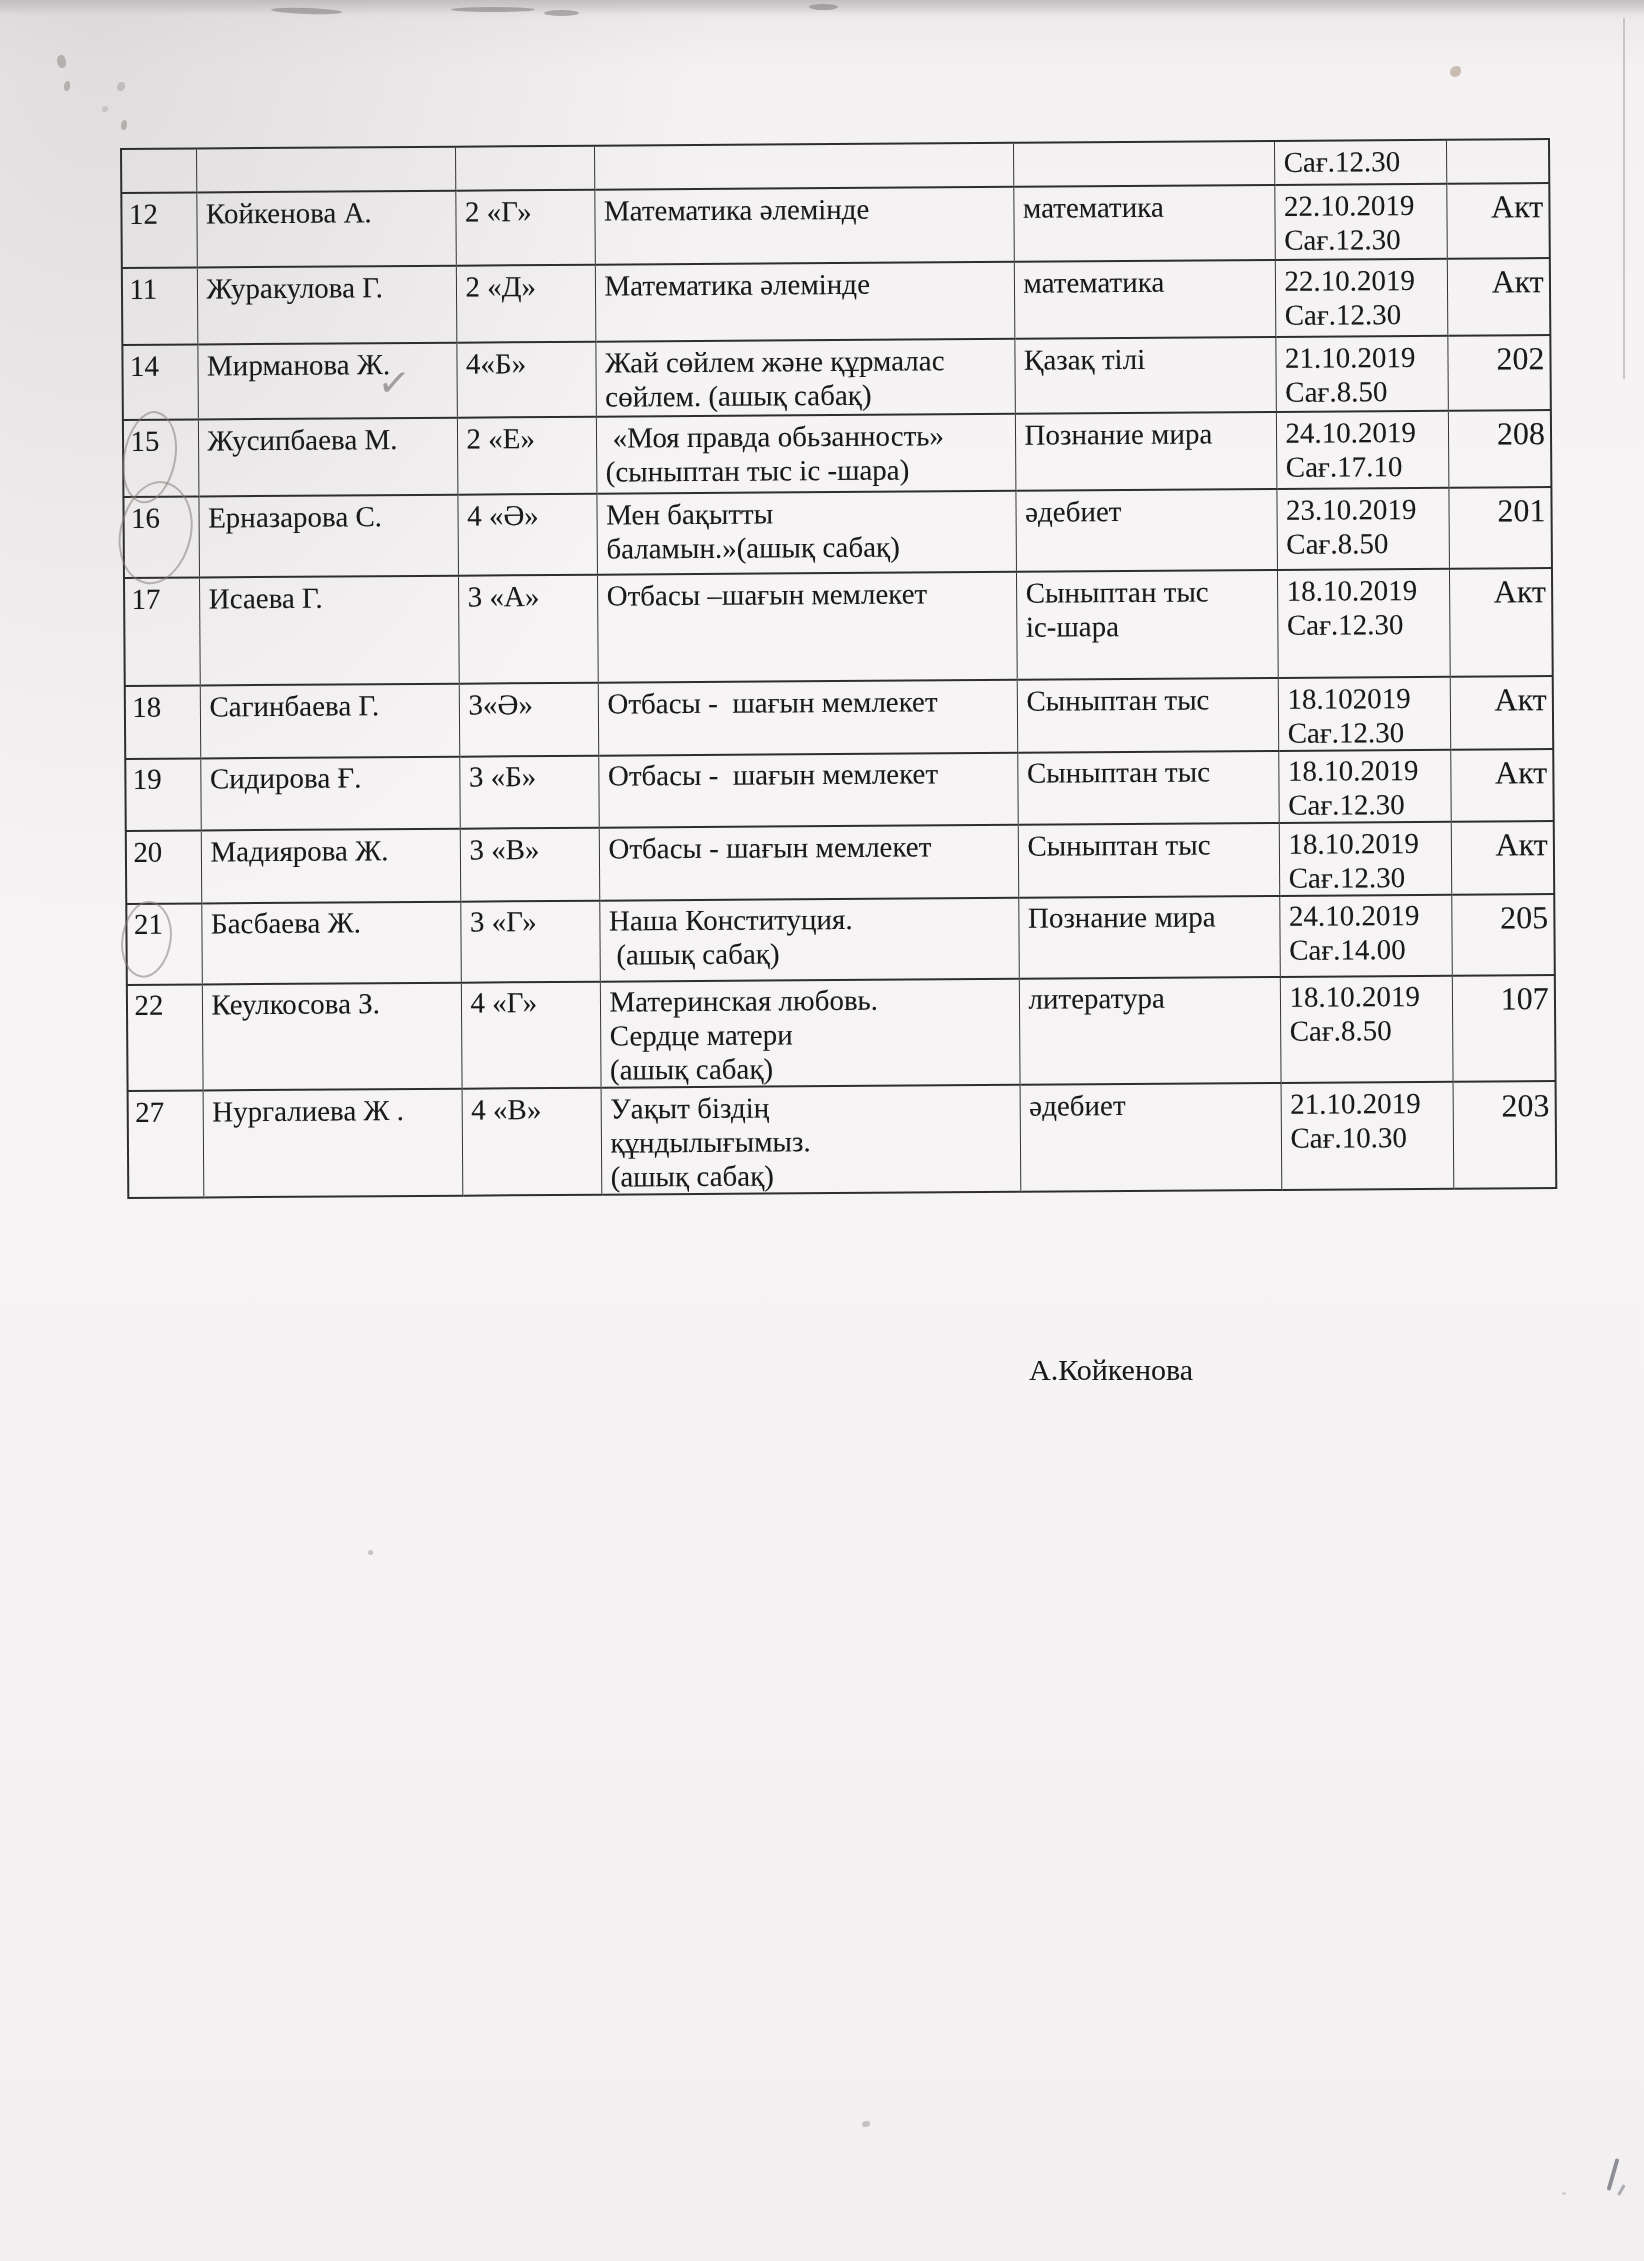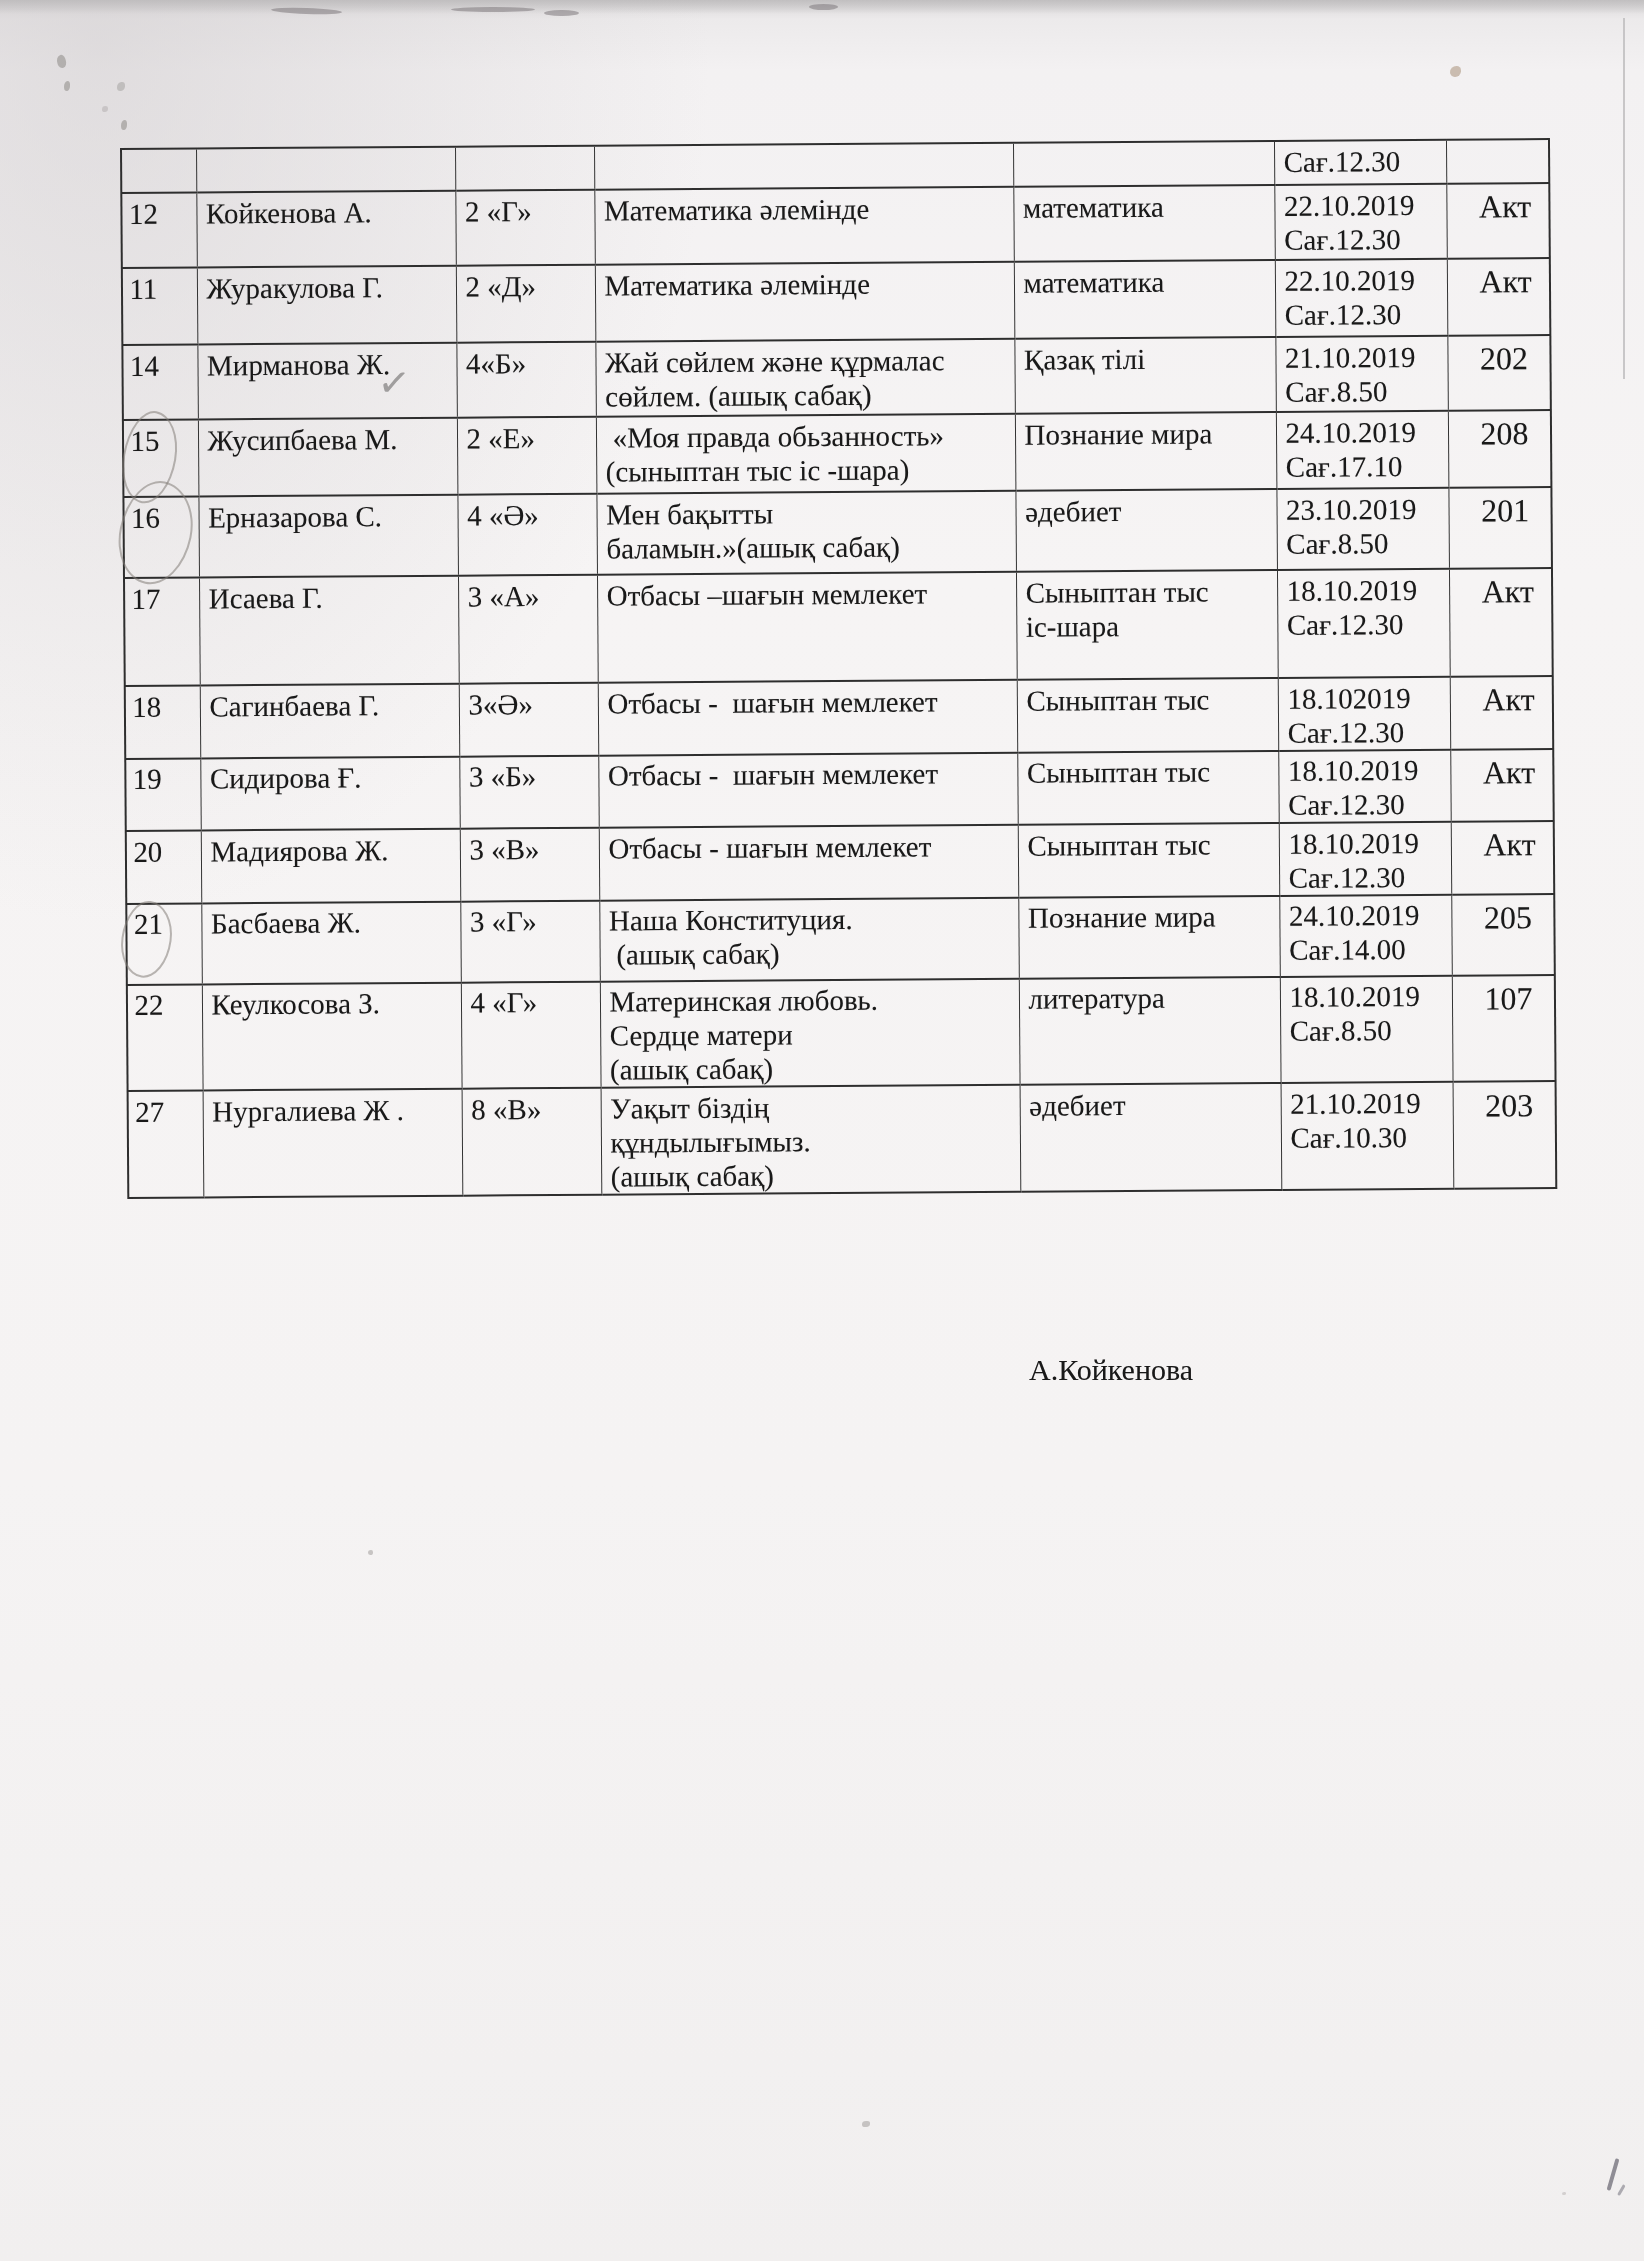--- a/index.html
+++ b/index.html
@@ -27,21 +27,21 @@
     vertical-align:top;padding:2.6px 5.2px 0 9px;
   }
   table{border:2.6px solid #2e2e2e;}
   .ln{
     font-size:29px;line-height:34px;white-space:pre-wrap;
     text-shadow:0 0 0.8px rgba(25,25,25,0.28);
   }
   .cell-num{padding-left:6.4px;position:relative;}
   .cell-name{position:relative;}
   .cell-room .ln{font-size:32px;}
-  .cell-room{padding-left:32px;padding-top:5.2px;}
+  .cell-room{padding-left:32px;padding-top:5.2px;text-align:right;}
 
   .pencil-circle{
     position:absolute;display:block;
     border:2.6px solid rgba(132,126,121,0.55);
     border-radius:48% 52% 50% 50% / 52% 48% 52% 48%;
   }
   .pc-15{left:-1.3px;top:-10.3px;width:49px;height:89px;transform:rotate(10deg);}
   .pc-16{left:-5.2px;top:-17px;width:68px;height:100px;transform:rotate(12deg);}
   .pc-21{left:-6.4px;top:-3.9px;width:46px;height:73px;transform:rotate(8deg);}
   .pencil-check{
@@ -385,21 +385,21 @@
           </td>
         </tr>
         <tr class="t-row" style="height: 106px;">
           <td class="cell cell-num">
             <div class="ln">27</div>
           </td>
           <td class="cell cell-name">
             <div class="ln">Нургалиева Ж .</div>
           </td>
           <td class="cell cell-class">
-            <div class="ln">8 «В»</div>
+            <div class="ln">4 «В»</div>
           </td>
           <td class="cell cell-topic">
             <div class="ln">Уақыт біздің</div>
             <div class="ln">құндылығымыз.</div>
             <div class="ln">(ашық сабақ)</div>
           </td>
           <td class="cell cell-subject">
             <div class="ln">әдебиет</div>
           </td>
           <td class="cell cell-date">

